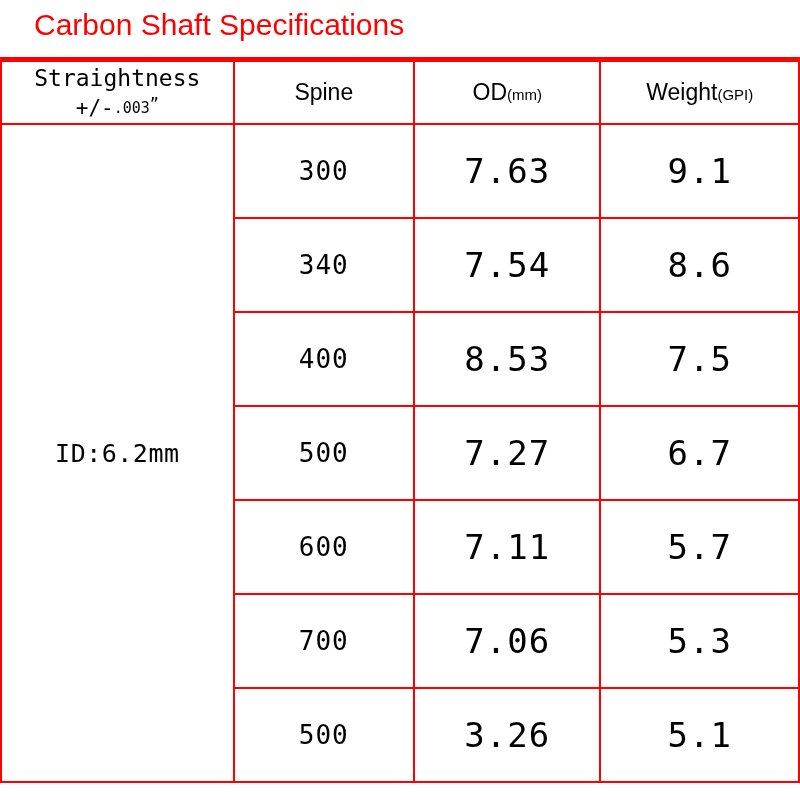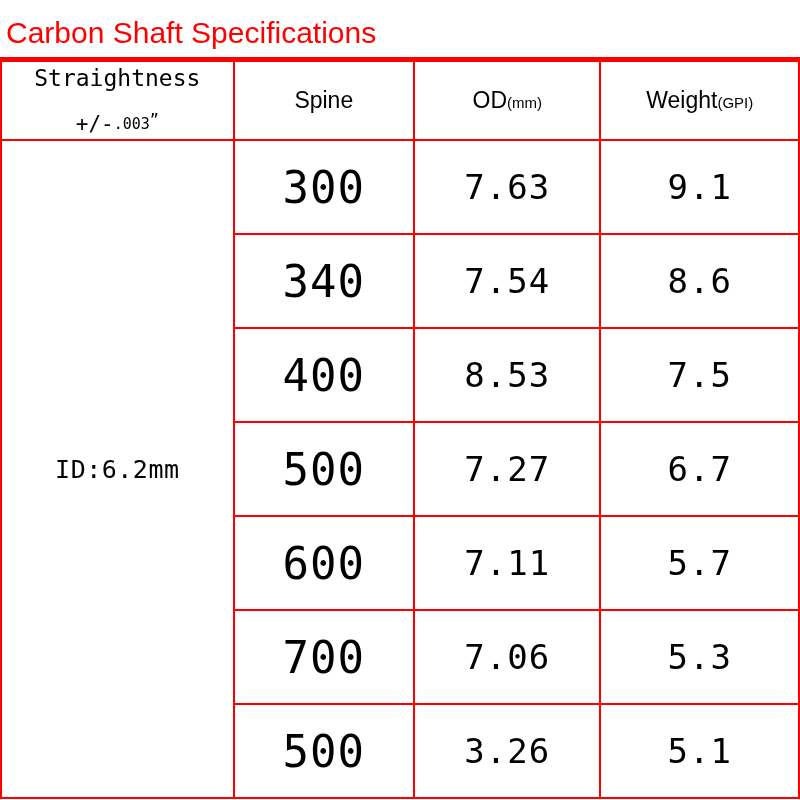--- a/index.html
+++ b/index.html
@@ -17,24 +17,25 @@
     width: 800px;
     height: 800px;
     position: relative;
     box-sizing: border-box;
   }
 
   
   .header {
     height: 60px;
     display: flex;
-    align-items: center;
+    align-items: flex-start;
     justify-content: space-between;
     border-bottom: 3px solid #ff0000;
     box-sizing: border-box;
+    padding-left: 28px;
   }
   .header-title {
     font-size: 30px;
     color: #ff0000;
     font-family: "Liberation Sans", sans-serif;
     font-weight: 400;
     padding: 8px 0 0 6px;
     letter-spacing: 0px;
     white-space: nowrap;
   }
@@ -99,21 +100,20 @@
   col.c3 { width: 186px; }
   col.c4 { width: 198px; }
 
   .th-straightness {
     font-family: "DejaVu Sans Mono", monospace;
     font-size: 23px;
     line-height: 1.35;
   }
   .th-straightness .tol {
     font-size: 21px;
-    margin-top: 16px;
   }
   .th-straightness .tol .small {
     font-size: 15px;
     vertical-align: 2px;
   }
   .th-straightness .tol .inch {
     font-size: 15px;
     vertical-align: 6px;
   }
   .th-plain {
@@ -123,21 +123,21 @@
   .th-plain .unit {
     font-size: 15px;
   }
   .id-cell {
     font-family: "DejaVu Sans Mono", monospace;
     font-size: 25px;
     letter-spacing: 0.5px;
   }
   td.spine, td.od, td.weight {
     font-family: "DejaVu Sans Mono", monospace;
-    font-size: 44px;
+    font-size: 26px;
     height: 90px;
     letter-spacing: 1px;
   }
   td.od { font-size: 34px; }
   td.weight { font-size: 34px; margin-left: 32px; }
 </style>
 </head>
 <body>
 
 <div class="sheet">

